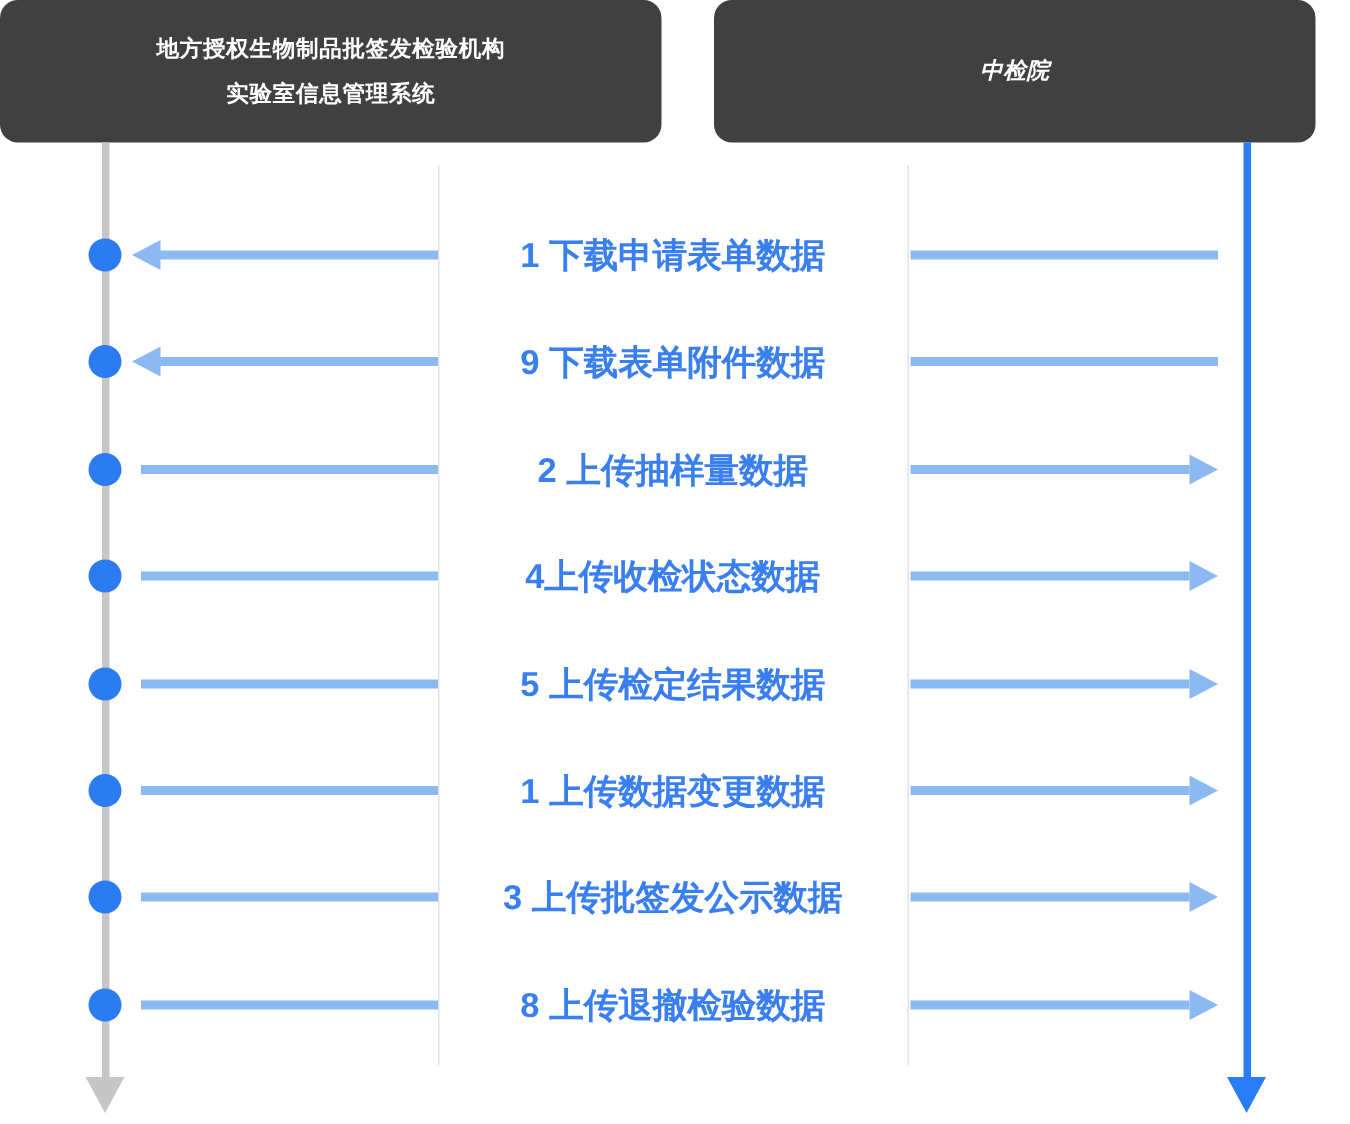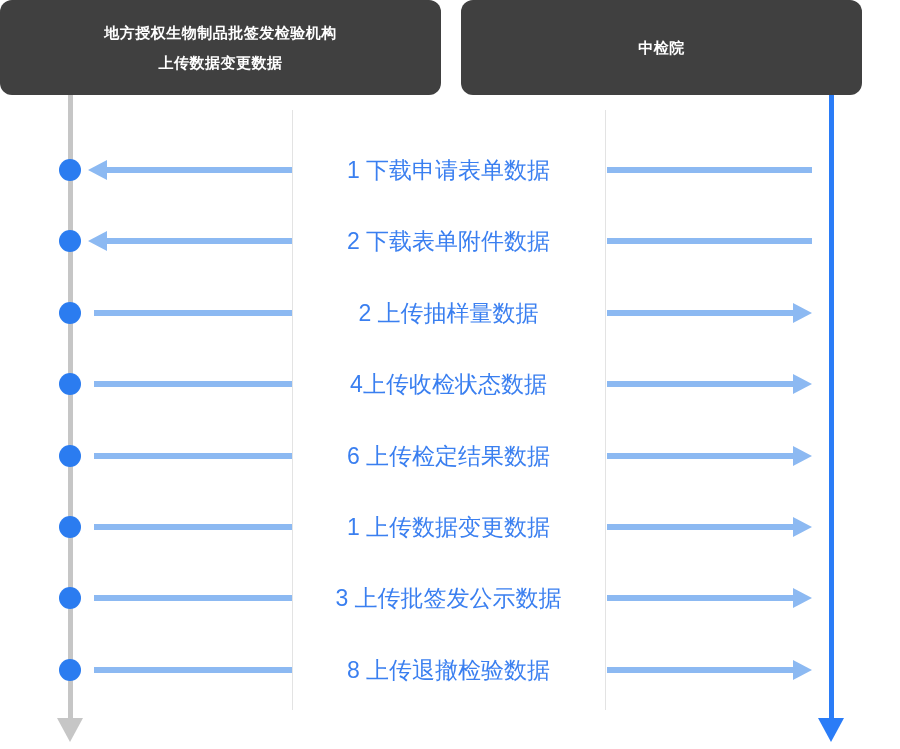--- a/index.html
+++ b/index.html
@@ -29,21 +29,21 @@
     font-weight: bold;
     font-size: 15px;
     line-height: 30px;
     display: flex;
     align-items: center;
     justify-content: center;
     text-align: center;
     letter-spacing: 0.5px;
   }
   #header-left  { left: 0px;   width: 441px; }
-  #header-right { left: 461px; width: 401px; }
+  #header-right { left: 476px; width: 401px; font-style: italic; }
   .header-line { display: block; white-space: nowrap; }
 
   
   .lifeline {
     position: absolute;
     width: 5px;
     top: 95px;
     height: 625px;
   }
   #lifeline-left  { left: 68px;  background: #c6c6c6; }
@@ -119,35 +119,35 @@
   .head-left  { left: 88px;  border-right: 19px solid #8cb9f2; }
   .head-right { left: 793px; border-left: 19px solid #8cb9f2; }
 
   .row-label {
     position: absolute;
     left: 292px;
     width: 313px;
     top: -17px;
     text-align: center;
     color: #3a7ff0;
-    font-weight: normal;
+    font-weight: bold;
     font-size: 23px;
     line-height: 34px;
     white-space: nowrap;
   }
 </style>
 </head>
 <body>
 
 <div id="diagram">
 
   <div class="header-box" id="header-left">
     <div>
       <span class="header-line">地方授权生物制品批签发检验机构</span>
-      <span class="header-line">上传数据变更数据</span>
+      <span class="header-line">实验室信息管理系统</span>
     </div>
   </div>
 
   <div class="header-box" id="header-right">
     <div>
       <span class="header-line">中检院</span>
     </div>
   </div>
 
   <div class="lifeline" id="lifeline-left"></div>
@@ -165,42 +165,42 @@
         <div class="seg seg-left has-head"></div>
         <div class="head head-left"></div>
         <div class="seg seg-right"></div>
         <div class="row-label">1 下载申请表单数据</div>
       </div>
       <div class="row" style="top: 241.4px;">
         <div class="node-dot"></div>
         <div class="seg seg-left has-head"></div>
         <div class="head head-left"></div>
         <div class="seg seg-right"></div>
-        <div class="row-label">2 下载表单附件数据</div>
+        <div class="row-label">9 下载表单附件数据</div>
       </div>
       <div class="row" style="top: 312.8px;">
         <div class="node-dot"></div>
         <div class="seg seg-left"></div>
         <div class="seg seg-right has-head"></div>
         <div class="head head-right"></div>
         <div class="row-label">2 上传抽样量数据</div>
       </div>
       <div class="row" style="top: 384.2px;">
         <div class="node-dot"></div>
         <div class="seg seg-left"></div>
         <div class="seg seg-right has-head"></div>
         <div class="head head-right"></div>
         <div class="row-label">4上传收检状态数据</div>
       </div>
       <div class="row" style="top: 455.6px;">
         <div class="node-dot"></div>
         <div class="seg seg-left"></div>
         <div class="seg seg-right has-head"></div>
         <div class="head head-right"></div>
-        <div class="row-label">6 上传检定结果数据</div>
+        <div class="row-label">5 上传检定结果数据</div>
       </div>
       <div class="row" style="top: 527px;">
         <div class="node-dot"></div>
         <div class="seg seg-left"></div>
         <div class="seg seg-right has-head"></div>
         <div class="head head-right"></div>
         <div class="row-label">1 上传数据变更数据</div>
       </div>
       <div class="row" style="top: 598.4px;">
         <div class="node-dot"></div>

